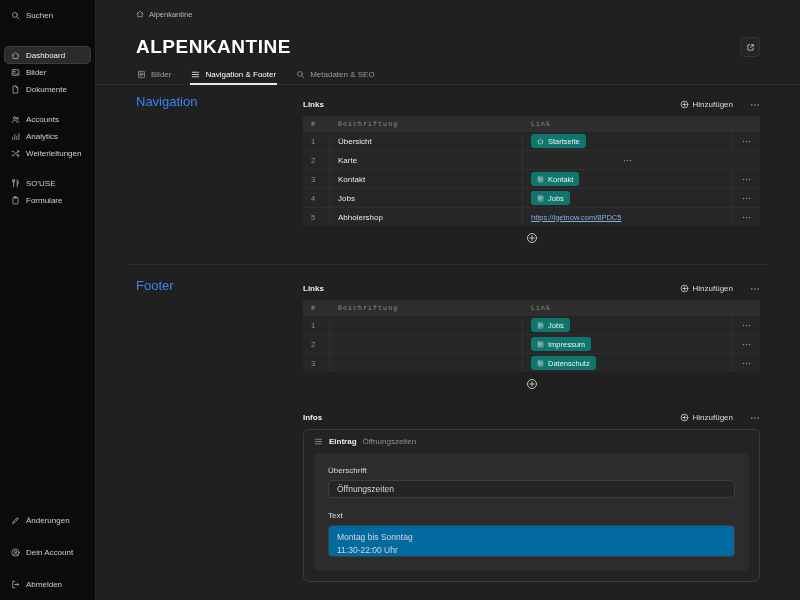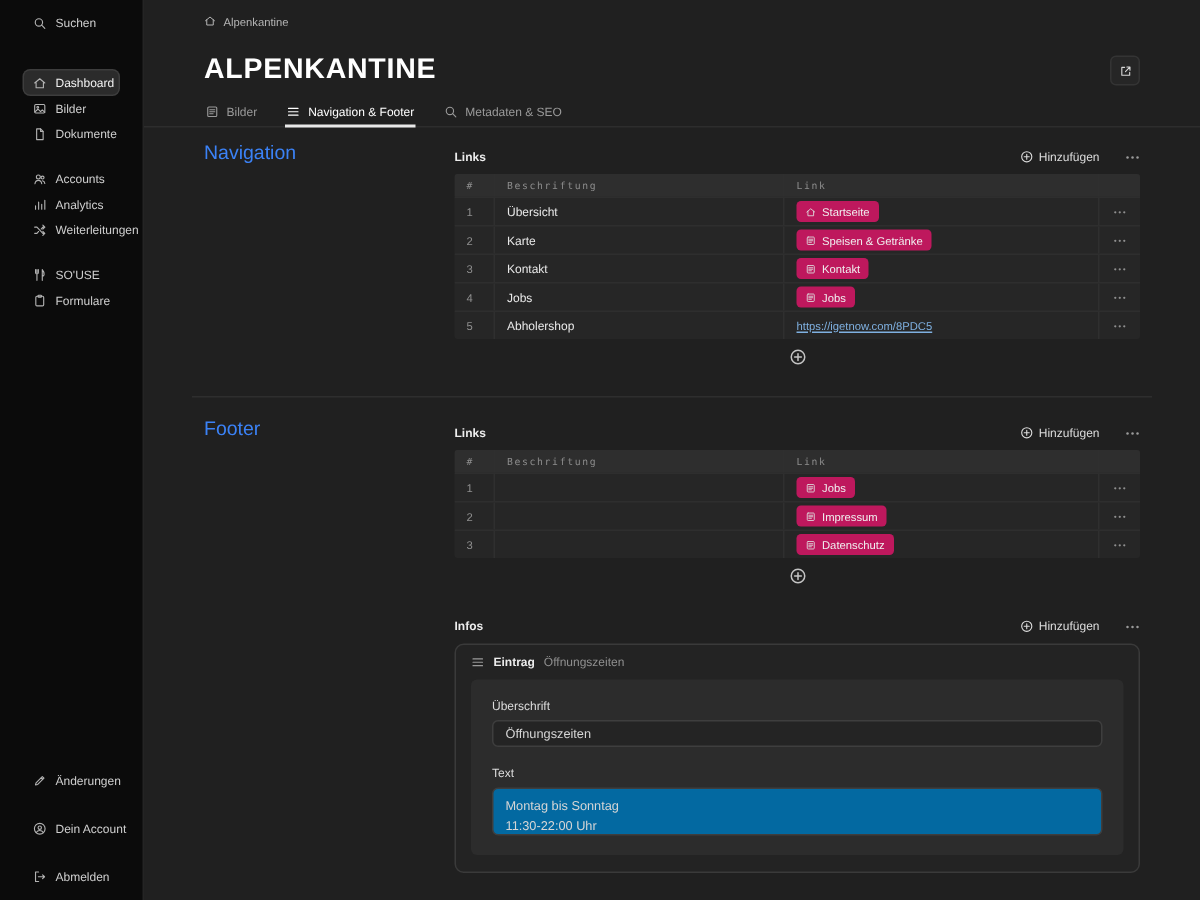--- a/index.html
+++ b/index.html
@@ -2,21 +2,21 @@
 <html><head>
 <meta charset="utf-8">
 <style>
   * { margin:0; padding:0; box-sizing:border-box; }
   html,body { width:800px; height:600px; overflow:hidden; }
   body { font-family:"Liberation Sans", sans-serif; background:#202020; color:#e6e6e6; }
   .app { display:flex; width:800px; height:600px; }
 
   
   .sidebar { width:96px; flex:none; background:#0b0b0b; border-right:1px solid #242424;
-             display:flex; flex-direction:column; padding:7px 16px 8px; }
+             display:flex; flex-direction:column; padding:7px 5px 8px; }
   .side-item { display:flex; align-items:center; gap:6px; height:16px; padding:0 6px;
                border-radius:4px; color:#cfcfcf; font-size:8px; cursor:pointer; white-space:nowrap; }
   .side-item .icn { width:9px; height:9px; flex:none; color:#b3b3b3; display:block; }
   .side-item.active { background:#2b2b2b; box-shadow:0 0 0 1px #3d3d3d; color:#f2f2f2; }
   .side-group { margin-top:14px; display:flex; flex-direction:column; gap:1px; }
   .side-group.first { margin-top:24px; }
   .side-bottom { margin-top:auto; display:flex; flex-direction:column; gap:16px; }
 
   
   main { flex:1; display:flex; flex-direction:column; min-width:0; }
@@ -56,21 +56,21 @@
   .thead { background:#2e2e2e; }
   .thead > div { min-height:15px; font-family:"DejaVu Sans Mono", monospace; font-size:6.5px;
                  letter-spacing:1.1px; color:#8d8d8d; }
   .tbody .trow { border-top:1px solid #2e2e2e; }
   .c-idx { color:#8f8f8f; font-size:7.5px; justify-content:flex-start; }
   .c-label { font-size:8px; color:#e8e8e8; border-left:1px solid #2f2f2f; }
   .c-link { border-left:1px solid #2f2f2f; }
   .c-act { border-left:1px solid #2f2f2f; justify-content:center; color:#8f8f8f; cursor:pointer; }
   .c-act .icn { width:9px; height:9px; }
 
-  .badge { display:inline-flex; align-items:center; gap:4px; background:#be185d; color:#f0f0f0;
+  .badge { display:inline-flex; align-items:center; gap:4px; background:#0f766e; color:#f0f0f0;
            font-size:7.5px; padding:2.5px 6px; border-radius:3px; cursor:pointer; white-space:nowrap; }
   .badge .icn { width:7px; height:7px; color:#dedede; }
   .url-link { font-size:7.5px; color:#7fb0e0; text-decoration:underline; cursor:pointer; }
 
   .add-row { display:flex; justify-content:center; padding:6px 0 8px; }
   .add-row .circle-btn { width:12px; height:12px; color:#c4c4c4; cursor:pointer; }
   .circle-btn .icn { width:12px; height:12px; }
 
   .hdivider { height:1px; background:#2e2e2e; margin:12px 32px 4px; }
 
@@ -327,31 +327,20 @@
                         <circle cx="4" cy="12" r="2"></circle>
                         <circle cx="12" cy="12" r="2"></circle>
                         <circle cx="20" cy="12" r="2"></circle>
                       </svg>
                     </span>
                   </div>
               </div>
               <div class="trow">
                 <div class="c-idx">2</div>
                 <div class="c-label">Karte</div>
-                <div class="c-link">
-                    <span class="badge">
-                      <span class="icn">
-                        <svg class="s" viewBox="0 0 24 24">
-                          <rect x="4" y="3.5" width="16" height="17" rx="2"></rect>
-                          <path d="M7.5 8.5h9M7.5 12h9M7.5 15.5h6"></path>
-                        </svg>
-                      </span>
-                      <span>Speisen &amp; Getränke</span>
-                    </span>
-                  </div>
                 <div class="c-act">
                     <span class="icn">
                       <svg class="f" viewBox="0 0 24 24">
                         <circle cx="4" cy="12" r="2"></circle>
                         <circle cx="12" cy="12" r="2"></circle>
                         <circle cx="20" cy="12" r="2"></circle>
                       </svg>
                     </span>
                   </div>
               </div>

